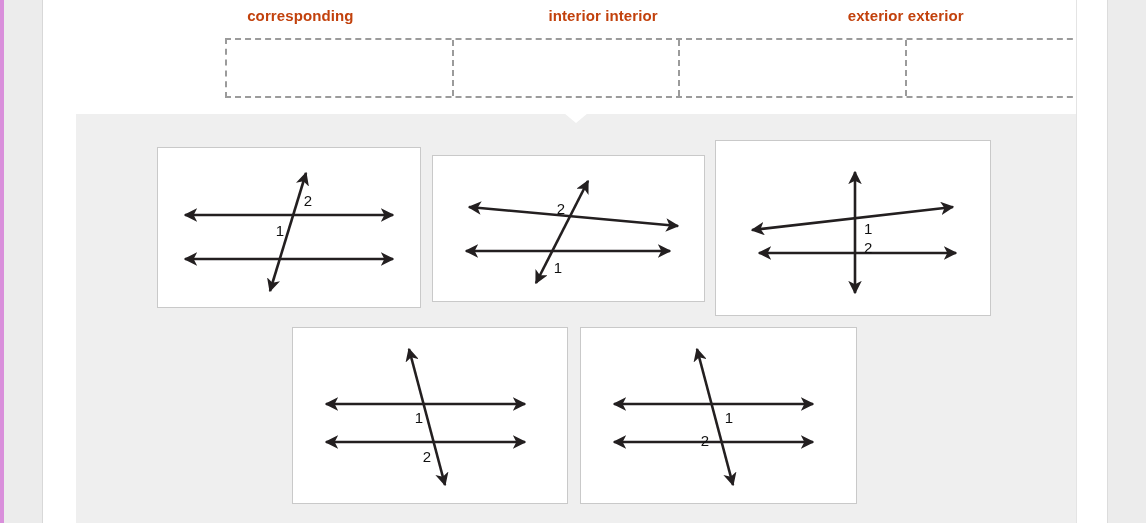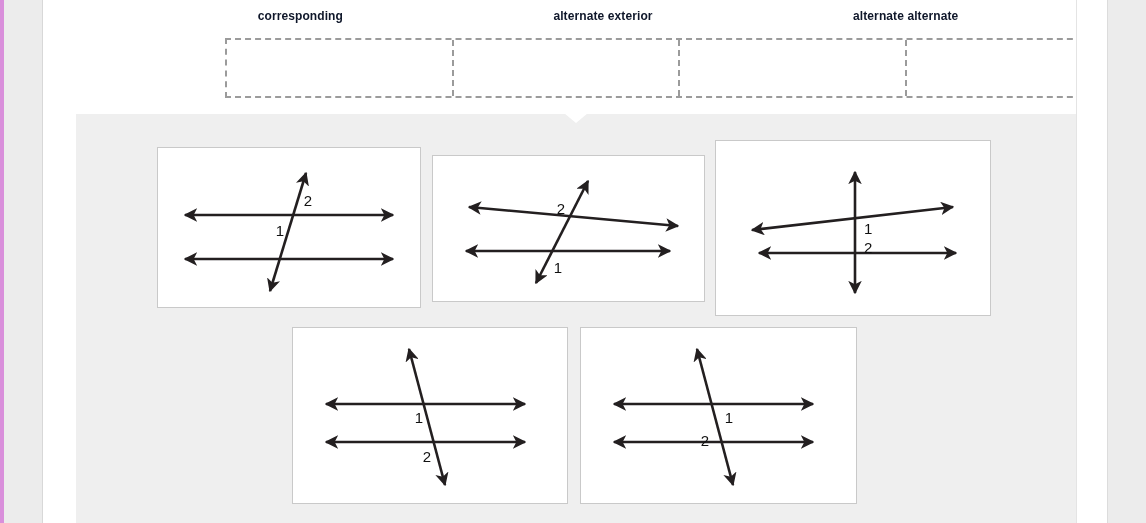--- a/index.html
+++ b/index.html
@@ -66,23 +66,23 @@
   .category-labels {
     position: absolute;
     left: 73px; top: 5px;
     width: 908px;
     height: 24px;
     display: flex;
   }
   .category-label {
     flex: 1 1 0;
     text-align: center;
-    font-size: 12px;
+    font-size: 15px;
     font-weight: bold;
-    color: #0f172a;
+    color: #c2410c;
     line-height: 22px;
     letter-spacing: 0.1px;
   }
   .dropzone {
     position: absolute;
     left: 149px; top: 38px;
     width: 908px;
     height: 60px;
     display: flex;
     box-sizing: border-box;
@@ -134,22 +134,22 @@
 <div id="root">
 
   <div class="left-accent"></div>
   <div class="left-rail"></div>
   <div class="left-gutter"></div>
 
   <div class="header-panel">
 
     <div class="category-labels">
       <div class="category-label">corresponding</div>
-      <div class="category-label">alternate exterior</div>
-      <div class="category-label">alternate alternate</div>
+      <div class="category-label">interior interior</div>
+      <div class="category-label">exterior exterior</div>
     </div>
 
     <div class="dropzone">
       <div class="dropcell"></div>
       <div class="dropcell"></div>
       <div class="dropcell"></div>
       <div class="dropcell"></div>
     </div>
   </div>
 

